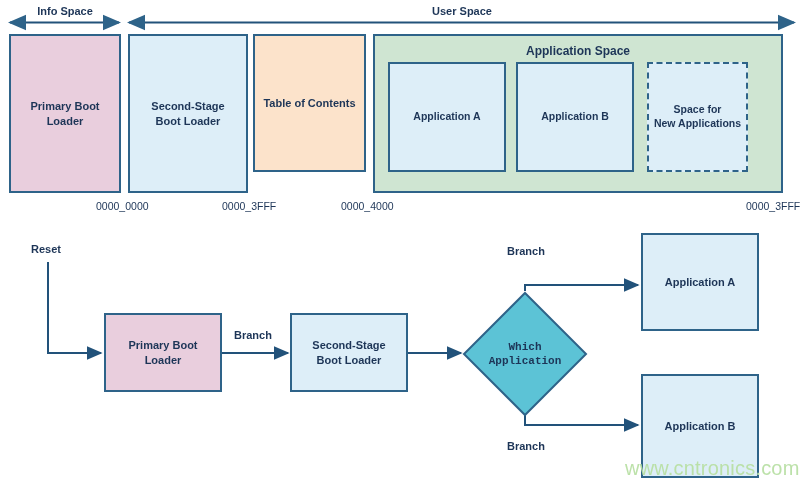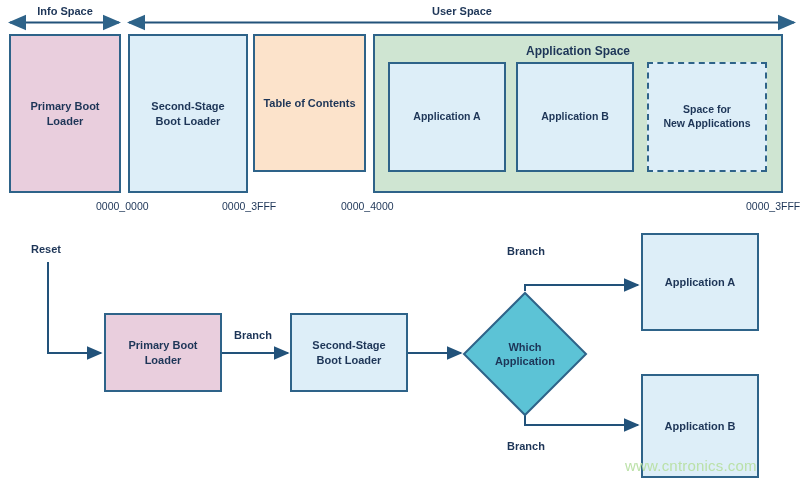--- a/index.html
+++ b/index.html
@@ -50,36 +50,36 @@
   
   .flowbox{
     border:2px solid #2e6389;
     display:flex;align-items:center;justify-content:center;
     text-align:center;font-size:11px;font-weight:bold;line-height:1.32;
     color:#1d3557;
   }
   .flow-pink{background:#e9cedd;}
   .flow-blue{background:#ddeef8;}
 
-  .diamond-wrap{position:absolute;}
+  .diamond-wrap{position:absolute;font-family:Liberation Mono, monospace;}
   .diamond-label{
     position:absolute;left:0;top:0;width:100%;height:100%;
     display:flex;align-items:center;justify-content:center;
     text-align:center;font-size:11px;font-weight:bold;line-height:1.3;
     color:#1d3557;pointer-events:none;
   }
 
   .edgelabel{
     font-size:11px;font-weight:bold;color:#1d3557;white-space:nowrap;
   }
 
   svg.overlay{position:absolute;left:0;top:0;width:810px;height:488px;pointer-events:none;}
 
   .watermark{
-    position:absolute;font-size:15px;color:#b9e0a5;opacity:.95;
+    position:absolute;font-size:20px;color:#b9e0a5;opacity:.95;
     font-family:"Liberation Sans",sans-serif;white-space:nowrap;
     letter-spacing:.2px;
   }
 </style>
 </head>
 <body>
 
 <div id="stage">
 
   <svg class="overlay" viewBox="0 0 810 488">
@@ -143,21 +143,21 @@
       <span>Application A</span>
     </div>
   </div>
 
   <div class="abs innerbox" style="left:516px;top:62px;width:118px;height:110px;">
     <div>
       <span>Application B</span>
     </div>
   </div>
 
-  <div class="abs innerbox dashed" style="left:647px;top:62px;width:120px;height:110px;">
+  <div class="abs innerbox dashed" style="left:647px;top:62px;width:101px;height:110px;">
     <div>
       <span>Space for</span><br>
       <span>New Applications</span>
     </div>
   </div>
 
   <div class="abs addr" style="left:96px;top:200px;">0000_0000</div>
   <div class="abs addr" style="left:222px;top:200px;">0000_3FFF</div>
   <div class="abs addr" style="left:341px;top:200px;">0000_4000</div>
   <div class="abs addr" style="left:746px;top:200px;">0000_3FFF</div>

